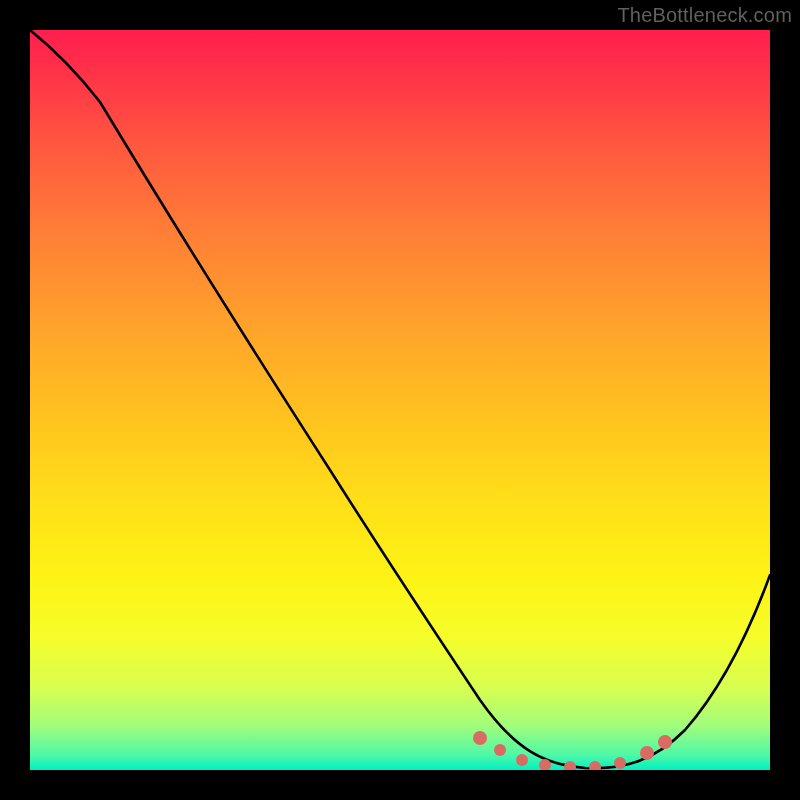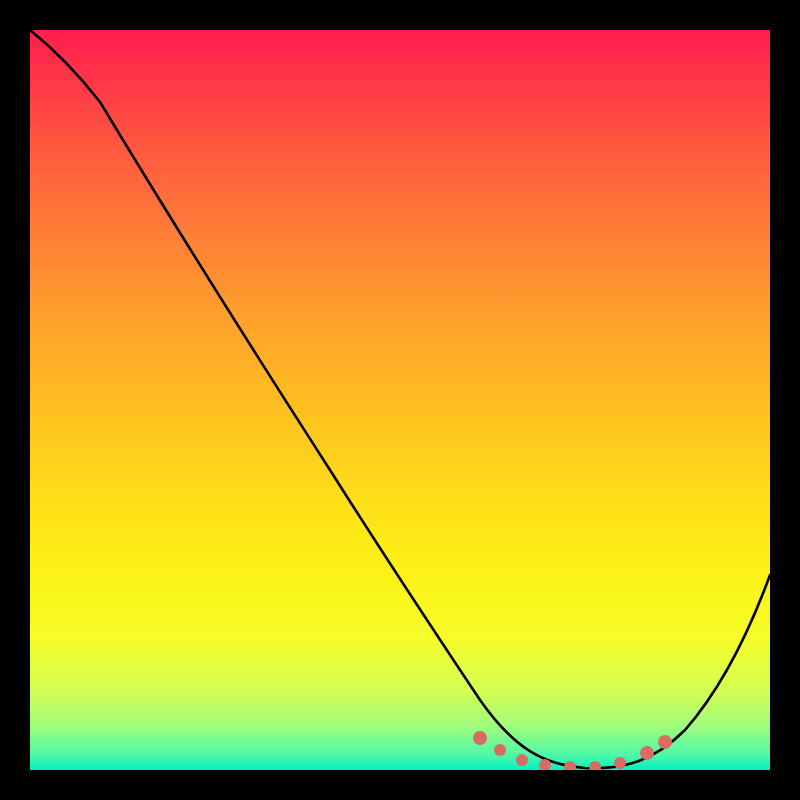--- a/index.html
+++ b/index.html
@@ -72,20 +72,21 @@
     stroke-linecap: round;
   }
   .dot {
     fill: #d96b63;
   }
 </style>
 </head>
 <body>
 
 <div class="frame">
+  <div class="watermark">TheBottleneck.com</div>
 
   <div class="plot-area">
     <div class="gradient-bg"></div>
     <svg class="curve-svg" viewBox="0 0 740 740" preserveAspectRatio="none">
       <path class="curve-path" d="M 0 0
                C 25 20, 45 40, 70 72
                C 120 155, 210 300, 300 440
                C 360 535, 410 610, 450 670
                C 485 720, 515 735, 555 738
                C 595 740, 625 730, 655 700

